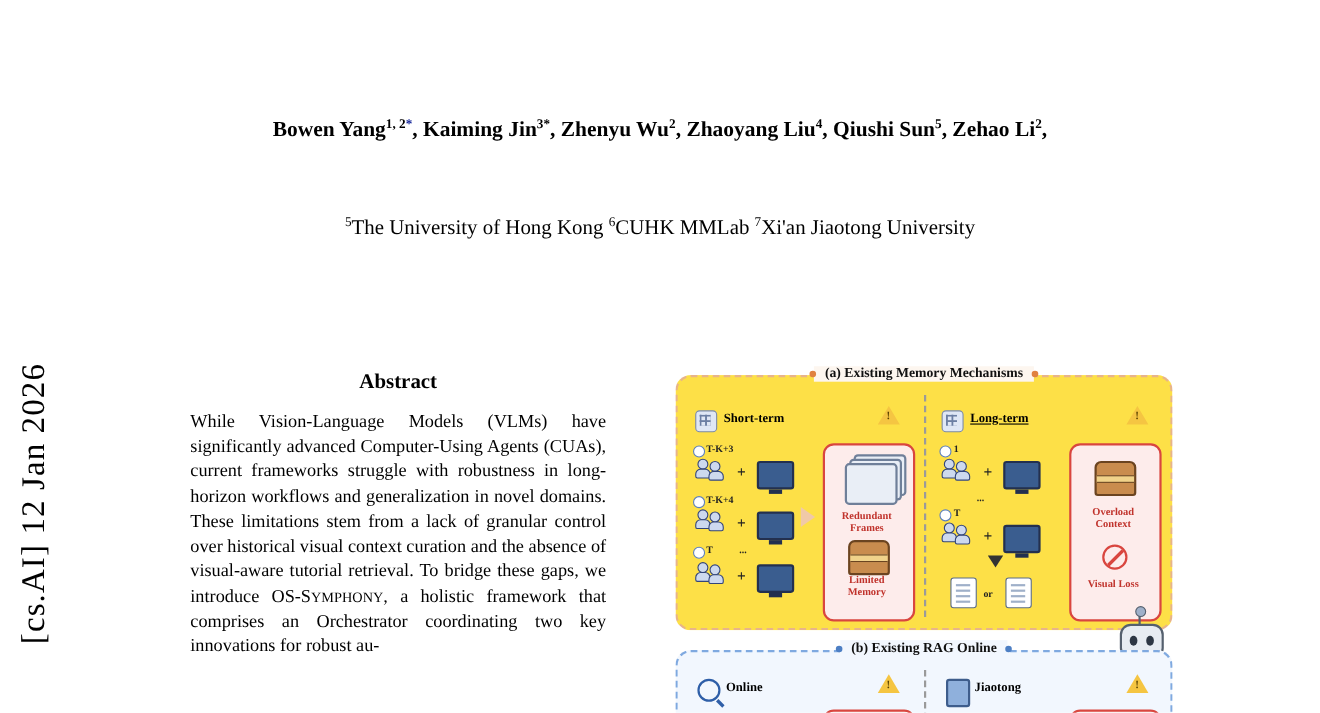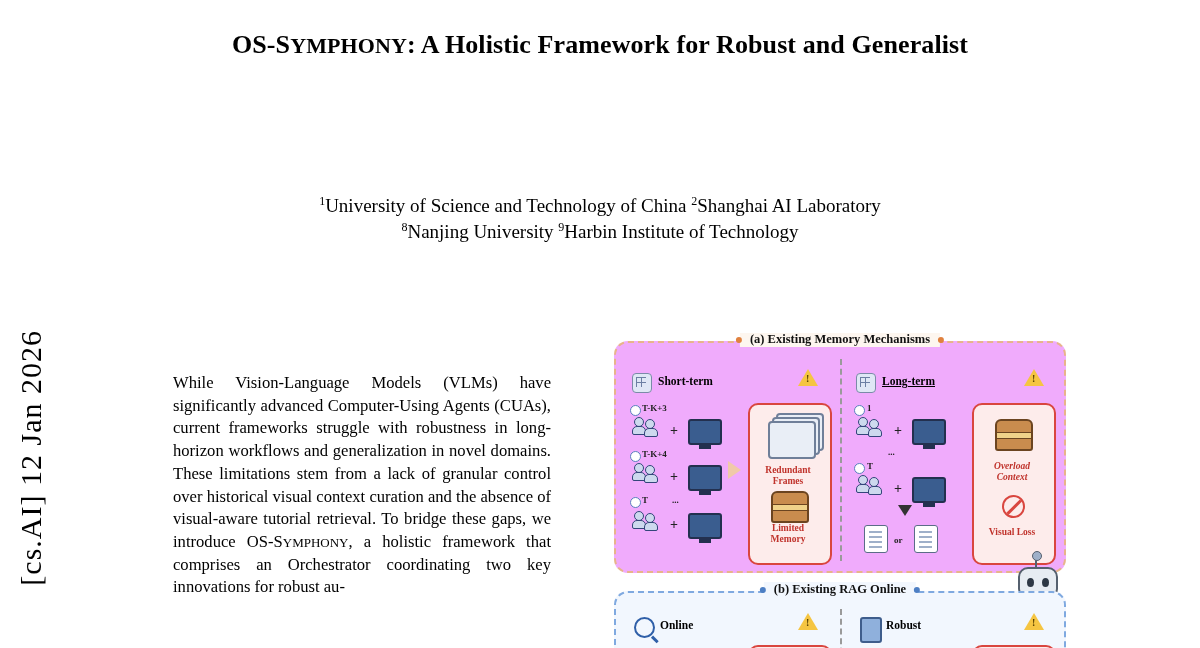--- a/index.html
+++ b/index.html
@@ -99,21 +99,21 @@
   .figure {
     position: absolute;
     left: 614px;
     top: 333px;
     width: 452px;
     height: 320px;
   }
   .panel {
     position: absolute;
     border-radius: 14px;
-    background: #f0abfc;
+    background: #fde047;
     border: 2px dashed #e8b48a;
   }
   .panel-a {
     left: 0; top: 8px;
     width: 448px; height: 228px;
   }
   .panel-b {
     left: 0; top: 258px;
     width: 448px; height: 100px;
     background: #f2f7fe;
@@ -408,31 +408,34 @@
   }
 </style>
 </head>
 <body>
 
 <div class="page">
 
   <div class="arxiv-stamp">[cs.AI]  12 Jan 2026</div>
 
   <div class="title">
-    <span><span>OS-S</span><span class="sc">YMPHONY</span><span>: A Holistic Framework for Robust and Generalist</span></span><br>
+    <br>
   </div>
 
   <div class="authors">
+    <div>
+      Bowen Yang<sup>1, 2</sup><sup class="lnk">*</sup>, Kaiming Jin<sup>3</sup><sup>*</sup>, Zhenyu Wu<sup>2</sup>, Zhaoyang Liu<sup>4</sup>, Qiushi Sun<sup>5</sup>, Zehao Li<sup>2</sup>,
+    </div>
   </div>
 
   <div class="affils">
-    <div><sup>1</sup>University of Science and Technology of China <sup>2</sup>Shanghai AI Laboratory</div>
-    <div><sup>8</sup>Nanjing University <sup>9</sup>Harbin Institute of Technology</div>
+    <div><sup>5</sup>The University of Hong Kong <sup>6</sup>CUHK MMLab <sup>7</sup>Xi'an Jiaotong University</div>
   </div>
 
+  <div class="abstract-head">Abstract</div>
   <div class="abstract-body">
     While Vision-Language Models (VLMs) have significantly advanced Computer-Using Agents (CUAs), current frameworks struggle with robustness in long-horizon workflows and generalization in novel domains. These limitations stem from a lack of granular control over historical visual context curation and the absence of visual-aware tutorial retrieval. To bridge these gaps, we introduce OS-S<span style="font-size:13px">YMPHONY</span>, a holistic framework that comprises an Orchestrator coordinating two key innovations for robust au-
   </div>
 
   <div class="figure">
     <div class="clip-bottom">
 
       <div class="panel panel-a">
         <div class="panel-title">(a) Existing Memory Mechanisms</div>
         <div class="vdivider" style="left: 224px;"></div>
@@ -512,21 +515,21 @@
         <div class="monitor" style="left: 296px; top: 134px;"></div>
 
         <div class="arrow-down" style="left: 282px; top: 162px;"></div>
 
         <div class="doc-icon" style="left: 248px; top: 182px;"></div>
         <div class="step-label" style="left: 278px; top: 192px;">or</div>
         <div class="doc-icon" style="left: 298px; top: 182px;"></div>
 
         <div class="redbox" style="left: 356px; top: 60px; width: 80px; height: 158px;"></div>
         <div class="chest" style="left: 379px; top: 76px;"></div>
-        <div class="redlabel" style="left: 364px; top: 118px; width: 64px; font-style: italic;">Overload<br>Context</div>
+        <div class="redlabel" style="left: 364px; top: 118px; width: 64px;">Overload<br>Context</div>
         <div class="nosign" style="left: 386px; top: 152px;"></div>
         <div class="redlabel" style="left: 364px; top: 184px; width: 64px;">Visual Loss</div>
       </div>
 
       <div class="robot">
         <div class="r-ant"></div>
         <div class="r-head">
           <div class="r-eye" style="left: 7px;"></div>
           <div class="r-eye" style="right: 7px;"></div>
         </div>
@@ -536,21 +539,21 @@
       <div class="panel panel-b">
         <div class="panel-title">(b) Existing RAG Online</div>
         <div class="vdivider" style="left: 224px;"></div>
 
         <div class="magnifier" style="left: 18px; top: 24px;"></div>
         <div class="subpanel-head" style="left: 44px; top: 26px;">Online</div>
         <div class="warn" style="left: 182px; top: 20px;"></div>
         <div class="redbox" style="left: 132px; top: 52px; width: 80px; height: 60px;"></div>
 
         <div class="server" style="left: 244px; top: 24px;"></div>
-        <div class="subpanel-head" style="left: 270px; top: 26px;">Robust</div>
+        <div class="subpanel-head" style="left: 270px; top: 26px;">Jiaotong</div>
         <div class="warn" style="left: 408px; top: 20px;"></div>
         <div class="redbox" style="left: 356px; top: 52px; width: 80px; height: 60px;"></div>
       </div>
 
     </div>
   </div>
 
 </div>
 
 </body></html>

